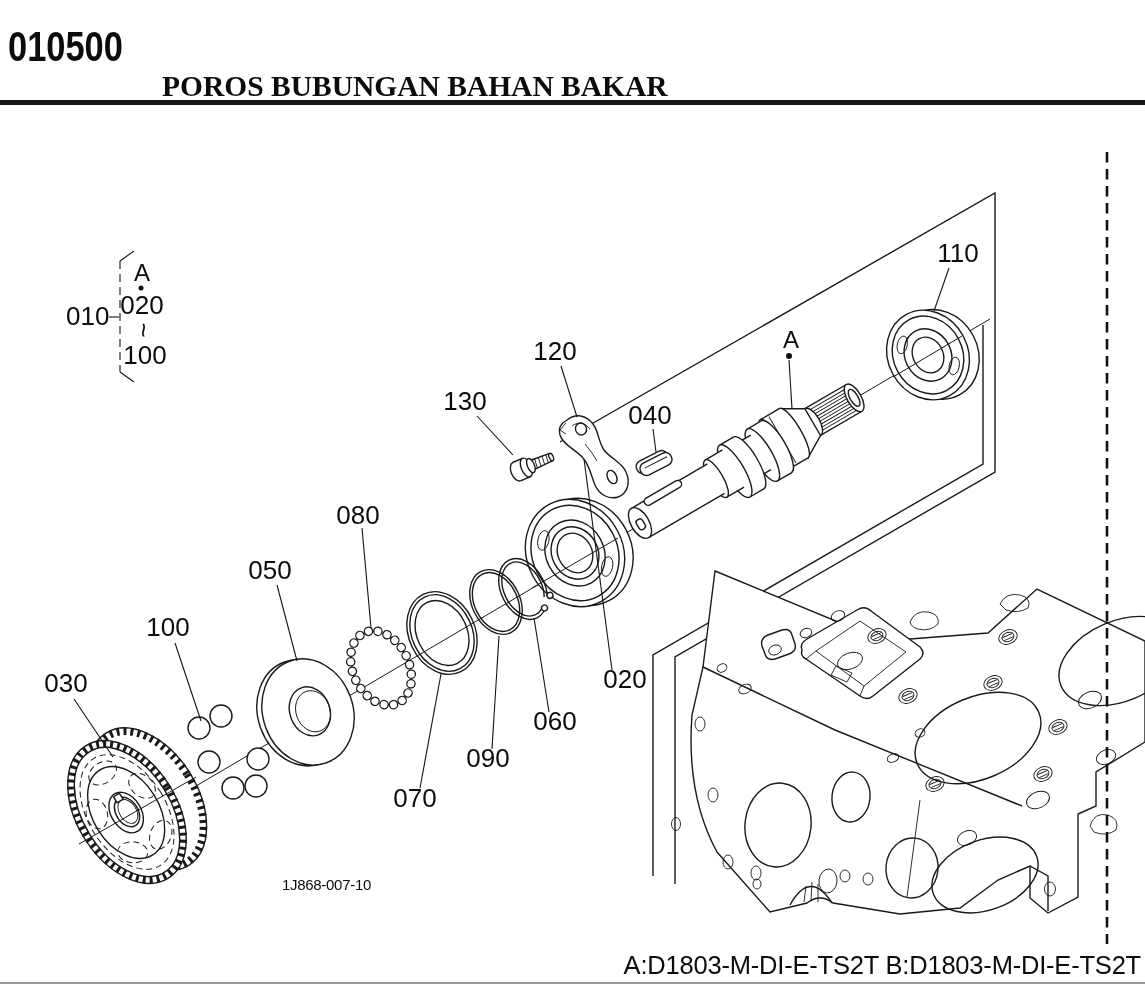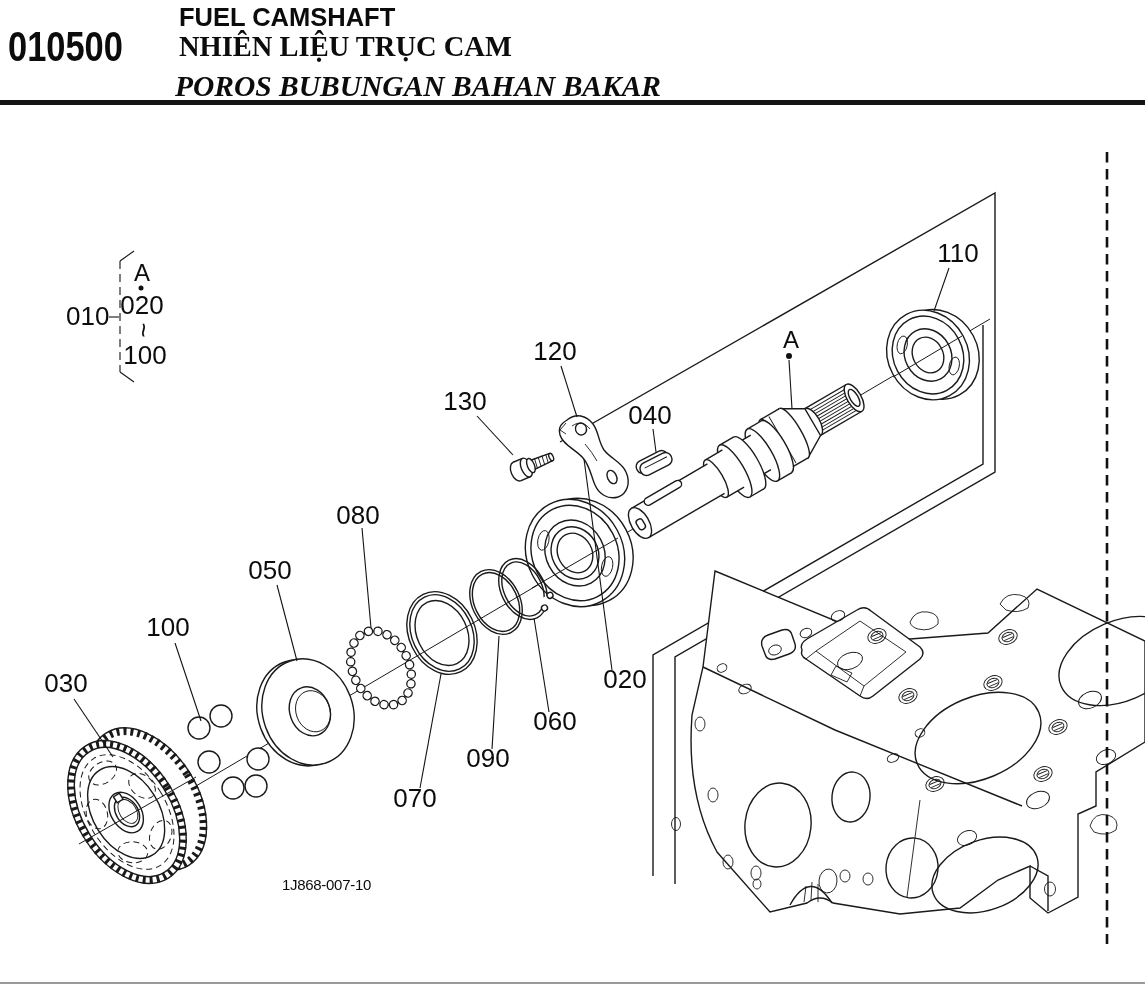--- a/index.html
+++ b/index.html
@@ -5,22 +5,22 @@
   html,body{margin:0;padding:0;background:#e8e8e8;}
   .page{position:relative;width:1145px;height:986px;background:#ffffff;overflow:hidden;
         font-family:"Liberation Sans",sans-serif;color:#0c0c0c;}
   
   .wm-circle{position:absolute;left:479px;top:52px;width:176px;height:176px;border-radius:50%;}
   .hdr-code{position:absolute;left:8px;top:26px;font-size:42px;font-weight:bold;letter-spacing:0px;
             transform:scaleX(.82);transform-origin:left top;line-height:1;}
   .hdr-en{position:absolute;left:179px;top:4px;font-size:25.5px;font-weight:bold;line-height:1.08;}
   .hdr-vi{position:absolute;left:179px;top:32px;font-size:28.5px;font-weight:bold;
           font-family:"Liberation Serif",serif;line-height:1.05;}
-  .hdr-id{position:absolute;left:175px;top:71px;font-size:29.5px;font-weight:bold;
-          font-family:"Liberation Serif",serif;line-height:1.05;font-style:italic;}
+  .hdr-id{position:absolute;left:162px;top:71px;font-size:29.5px;font-weight:bold;
+          font-family:"Liberation Serif",serif;line-height:1.05;}
   .hdr-rule{position:absolute;left:0;top:100px;width:1145px;height:4.5px;background:#151515;}
   .bot-rule{position:absolute;left:0;top:982px;width:1145px;height:1.6px;background:#9a9a9a;}
   .footer{position:absolute;left:0;top:951px;width:1141px;text-align:right;font-size:25.5px;
           letter-spacing:-0.2px;}
   .dwg-svg{position:absolute;left:0;top:0;width:1145px;height:986px;}
   .wm-svg{position:absolute;left:0;top:0;width:176px;height:176px;}
   
   .ln{fill:none;stroke:#1a1a1a;stroke-width:1.4;}
   .tn{fill:none;stroke:#1a1a1a;stroke-width:0.9;}
   .wh{fill:#ffffff;stroke:#1a1a1a;stroke-width:1.4;}
@@ -36,22 +36,20 @@
   .dsh2{stroke-dasharray:6 4;}
   .wmtext{font-family:"Liberation Serif",serif;font-style:italic;font-size:14px;letter-spacing:1.5px;}
 </style>
 </head>
 <body>
 
 <div class="page">
 
 
   <div class="hdr-code">010500</div>
-  <div class="hdr-en">FUEL CAMSHAFT</div>
-  <div class="hdr-vi">NHIÊN LIỆU TRỤC CAM</div>
   <div class="hdr-id">POROS BUBUNGAN BAHAN BAKAR</div>
   <div class="hdr-rule"></div>
 
   <svg class="dwg-svg" viewBox="0 0 1145 986">
 
     <line class="ax" x1="94" y1="846" x2="990" y2="319"></line>
 
     <g>
       <path class="ln" d="M560,442 L995,193 L995,472 L675,657 L675,884"></path>
     </g>
@@ -383,14 +381,15 @@
 
     <g>
       <text class="mk" x="791" y="348" text-anchor="middle">A</text>
       <circle cx="789" cy="356" r="3" fill="#111"></circle>
       <line class="ld" x1="789" y1="360" x2="792" y2="409"></line>
     </g>
 
     <text class="sm" x="282" y="890">1J868-007-10</text>
   </svg>
 
+  <div class="footer">A:D1803-M-DI-E-TS2T B:D1803-M-DI-E-TS2T</div>
   <div class="bot-rule"></div>
 </div>
 
 </body></html>

